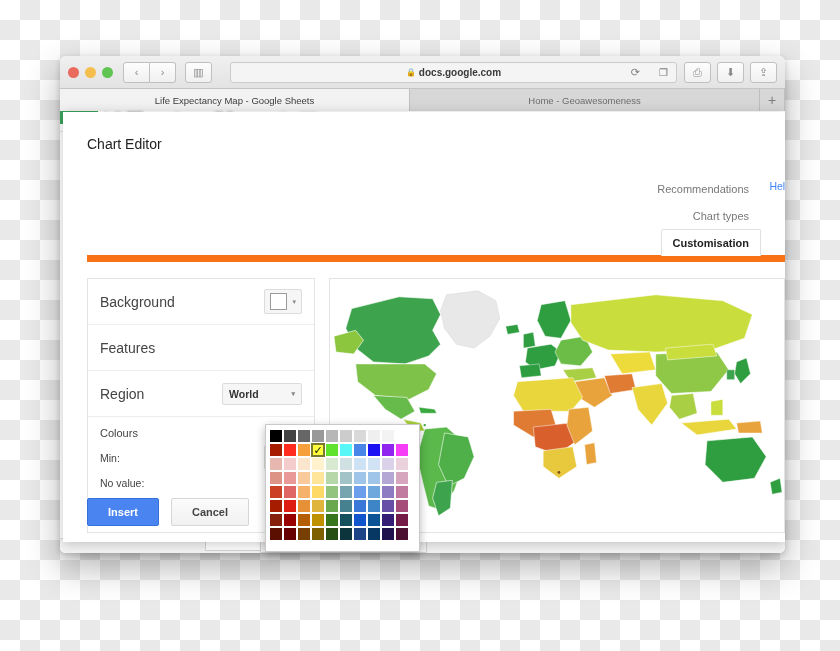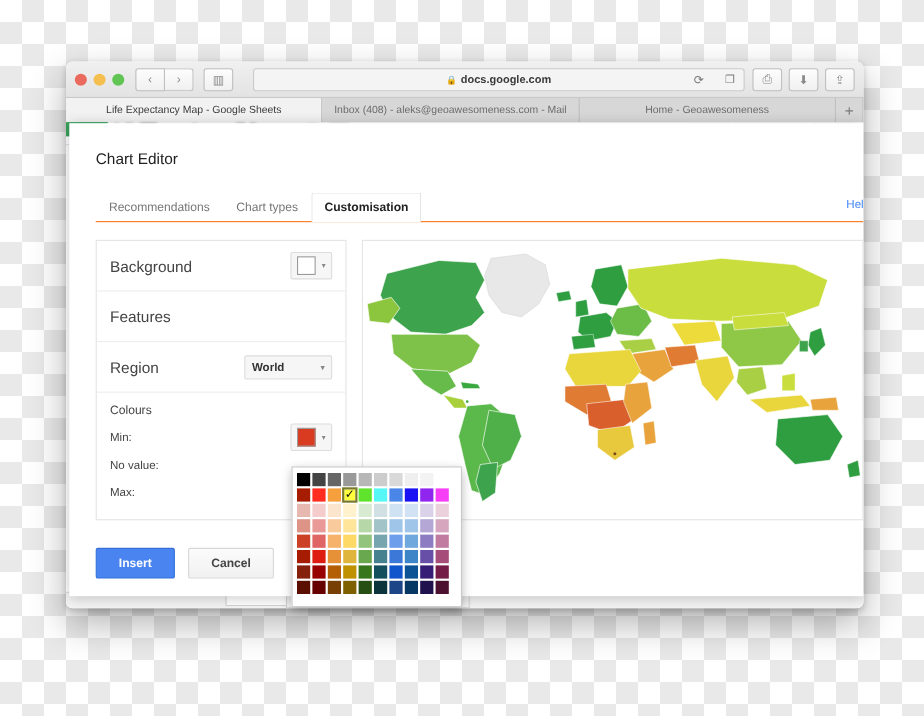--- a/index.html
+++ b/index.html
@@ -161,22 +161,23 @@
     font-size: 14px; color: #222;
     padding: 24px 0 0 24px;
   }
   .help-link {
     position: absolute; right: -6px; top: 68px;
     font-size: 10.5px; color: #4285f4;
   }
   .tabs-row {
     margin: 22px 0 0 24px;
     display: flex; align-items: flex-end;
-    border-bottom: 1px solid #f97316;
+    border-bottom: 7px solid #f97316;
     padding-right: 24px;
+    flex-direction: column;
   }
   .etab {
     font-size: 11px; color: #777;
     padding: 7px 11px 7px 11px;
     border: 1px solid transparent;
     border-bottom: none;
     position: relative; top: 1px;
     white-space: nowrap;
   }
   .etab.active {
@@ -311,21 +312,20 @@
 
       <div class="right-btns">
         <div class="tb-btn">⎙</div>
         <div class="tb-btn">⬇</div>
         <div class="tb-btn">⇪</div>
       </div>
     </div>
 
     <div class="tabstrip">
       <div class="tab active">Life Expectancy Map - Google Sheets</div>
-      <div class="tab">Inbox (408) - aleks@geoawesomeness.com - Mail</div>
       <div class="tab">Home - Geoawesomeness</div>
       <div class="tab newtab">+</div>
     </div>
 
     <div class="page">
       <div class="sheets-logobar"></div>
       <div class="blurline"></div>
       <div class="blurmail"></div>
       <div class="page-divider"></div>
       <div class="bottom-strip"></div>

